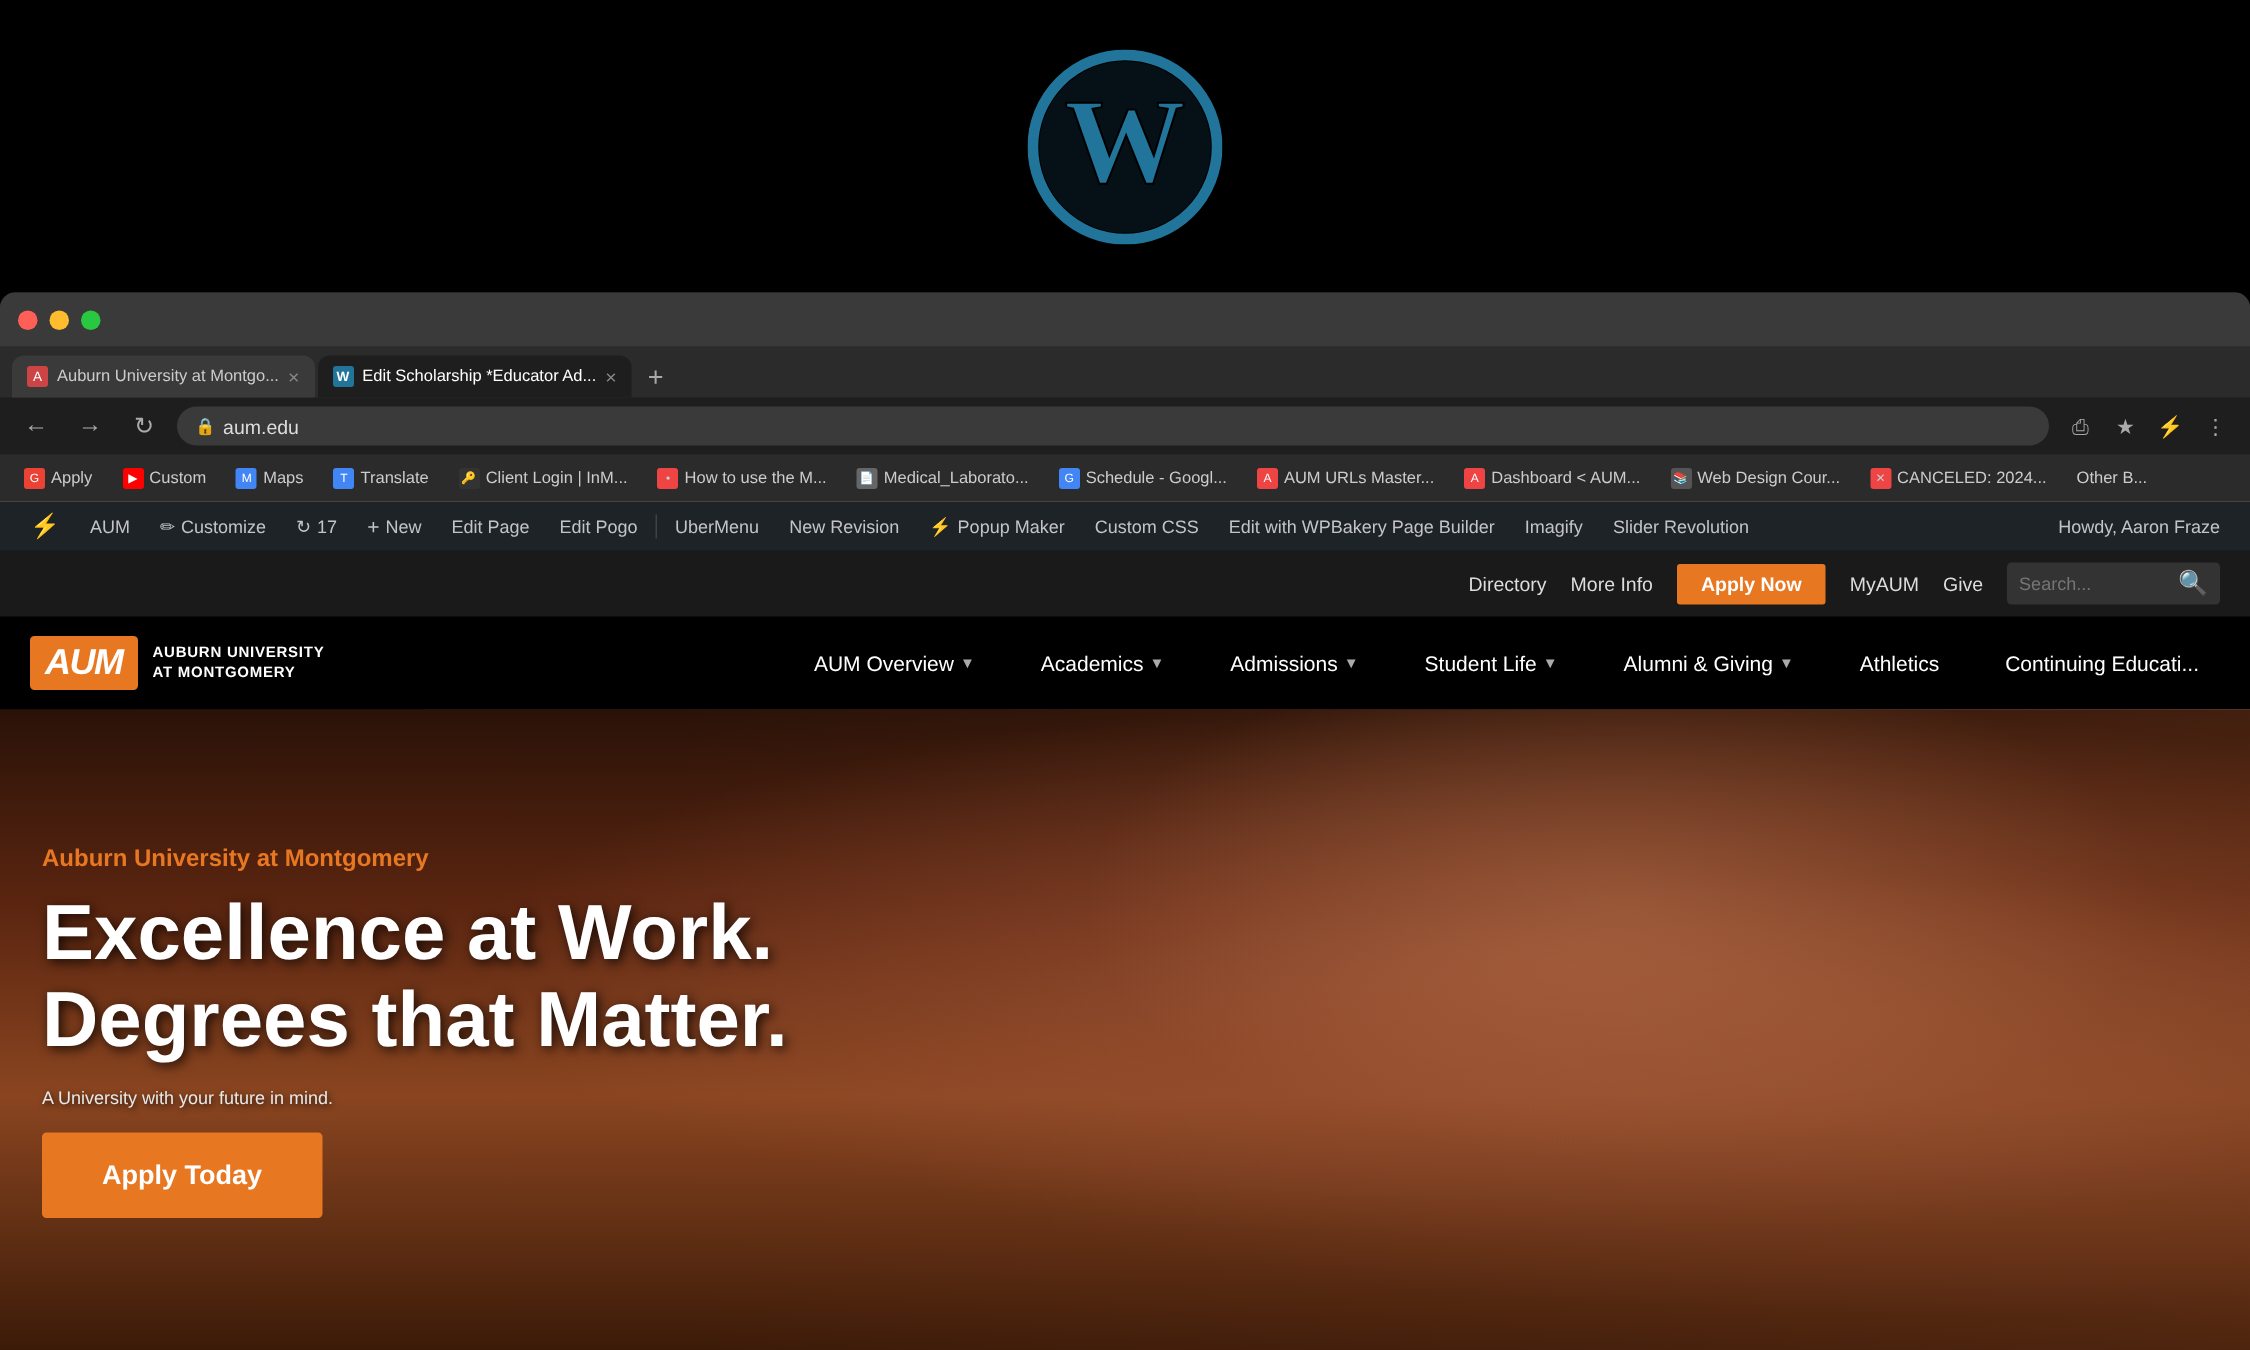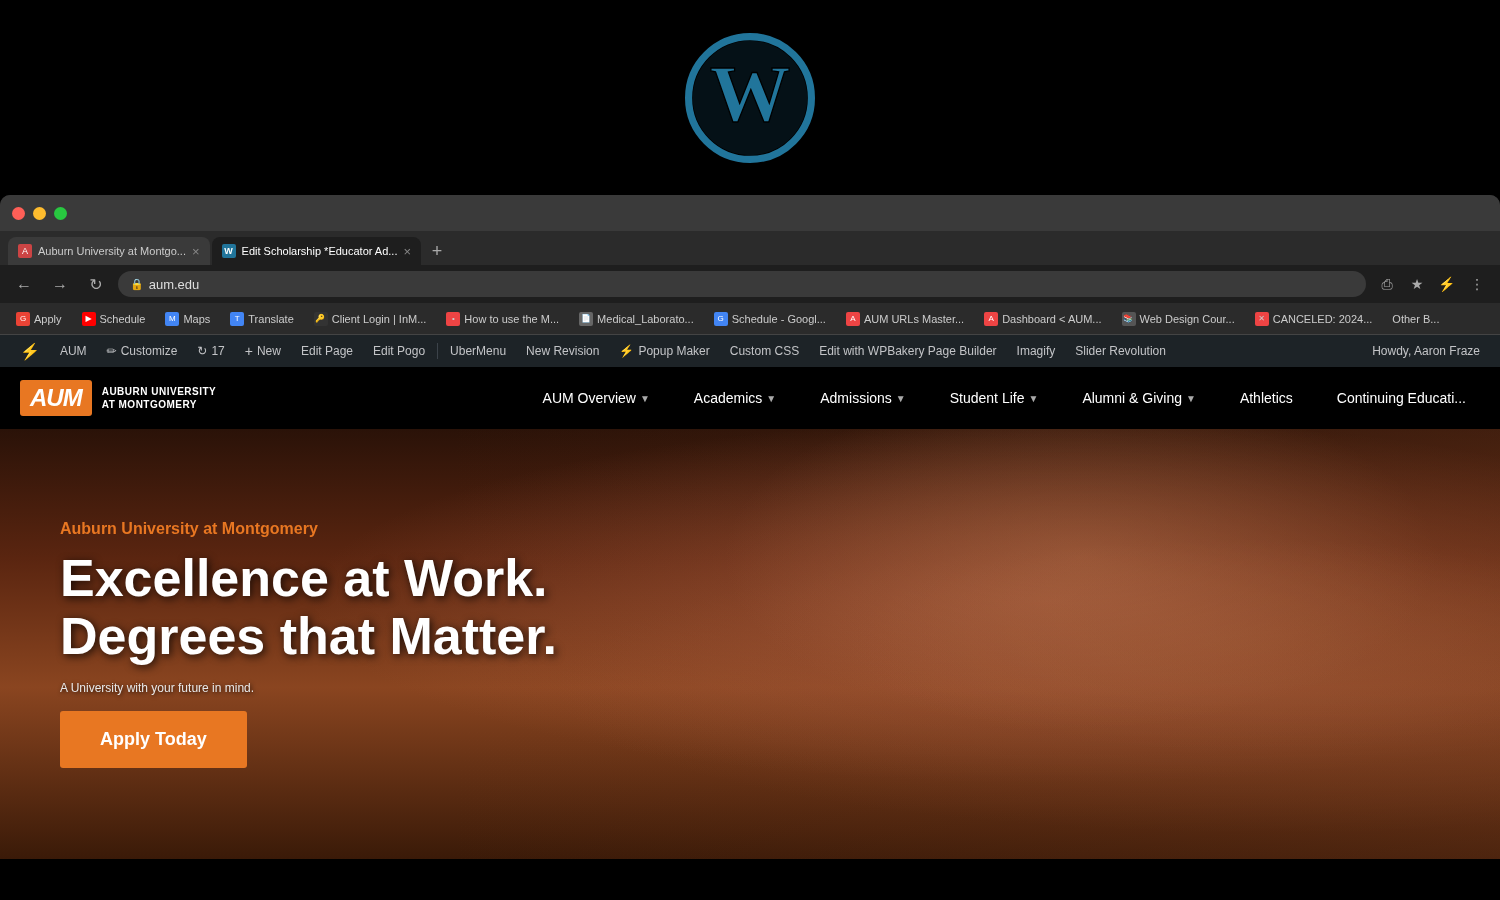--- a/index.html
+++ b/index.html
@@ -277,21 +277,21 @@
       position: absolute;
       right: 0; top: 0; bottom: 0;
       width: 70%;
       background: linear-gradient(to right, transparent, rgba(120,60,30,0.3)),
         radial-gradient(ellipse at 60% 30%, rgba(200,130,90,0.4) 0%, transparent 40%),
         radial-gradient(ellipse at 75% 50%, rgba(170,100,60,0.3) 0%, transparent 35%);
     }
 
     .hero-content {
       position: relative; z-index: 2;
-      padding: 0 60px;
+      padding: 0 28px;
       max-width: 700px;
     }
     .hero-subtitle {
       color: #e87722;
       font-size: 16px;
       font-weight: 600;
       margin-bottom: 12px;
     }
     .hero-title {
       color: #fff;
@@ -368,21 +368,21 @@
     </div>
   </div>
 
   <div class="bookmarks-bar">
     <div class="bookmark-item">
       <div class="bm-favicon" style="background:#ea4335; color:#fff;">G</div>
       <span>Apply</span>
     </div>
     <div class="bookmark-item">
       <div class="bm-favicon" style="background:#ff0000; color:#fff;">▶</div>
-      <span>Schedule</span>
+      <span>Custom</span>
     </div>
     <div class="bookmark-item">
       <div class="bm-favicon" style="background:#4285f4; color:#fff;">M</div>
       <span>Maps</span>
     </div>
     <div class="bookmark-item">
       <div class="bm-favicon" style="background:#4285f4; color:#fff;">T</div>
       <span>Translate</span>
     </div>
     <div class="bookmark-item">
@@ -474,20 +474,31 @@
     <div class="wp-admin-item">
       <span>Slider Revolution</span>
     </div>
     <div class="wp-admin-right">
       <div class="wp-admin-item">
         <span>Howdy, Aaron Fraze</span>
       </div>
     </div>
   </div>
 
+  <div class="site-topbar">
+    <span class="site-topbar-item">Directory</span>
+    <span class="site-topbar-item">More Info</span>
+    <span class="site-topbar-apply">Apply Now</span>
+    <span class="site-topbar-item">MyAUM</span>
+    <span class="site-topbar-item">Give</span>
+    <div class="site-topbar-search">
+      <input type="text" placeholder="Search..." style="">
+      <span style="color:#aaa;">🔍</span>
+    </div>
+  </div>
 
   <div class="site-header">
     <div class="site-logo">
       <div class="logo-box">AUM</div>
       <div class="logo-text">
         <div>AUBURN UNIVERSITY</div>
         <div>AT MONTGOMERY</div>
       </div>
     </div>
     <nav class="site-nav">

